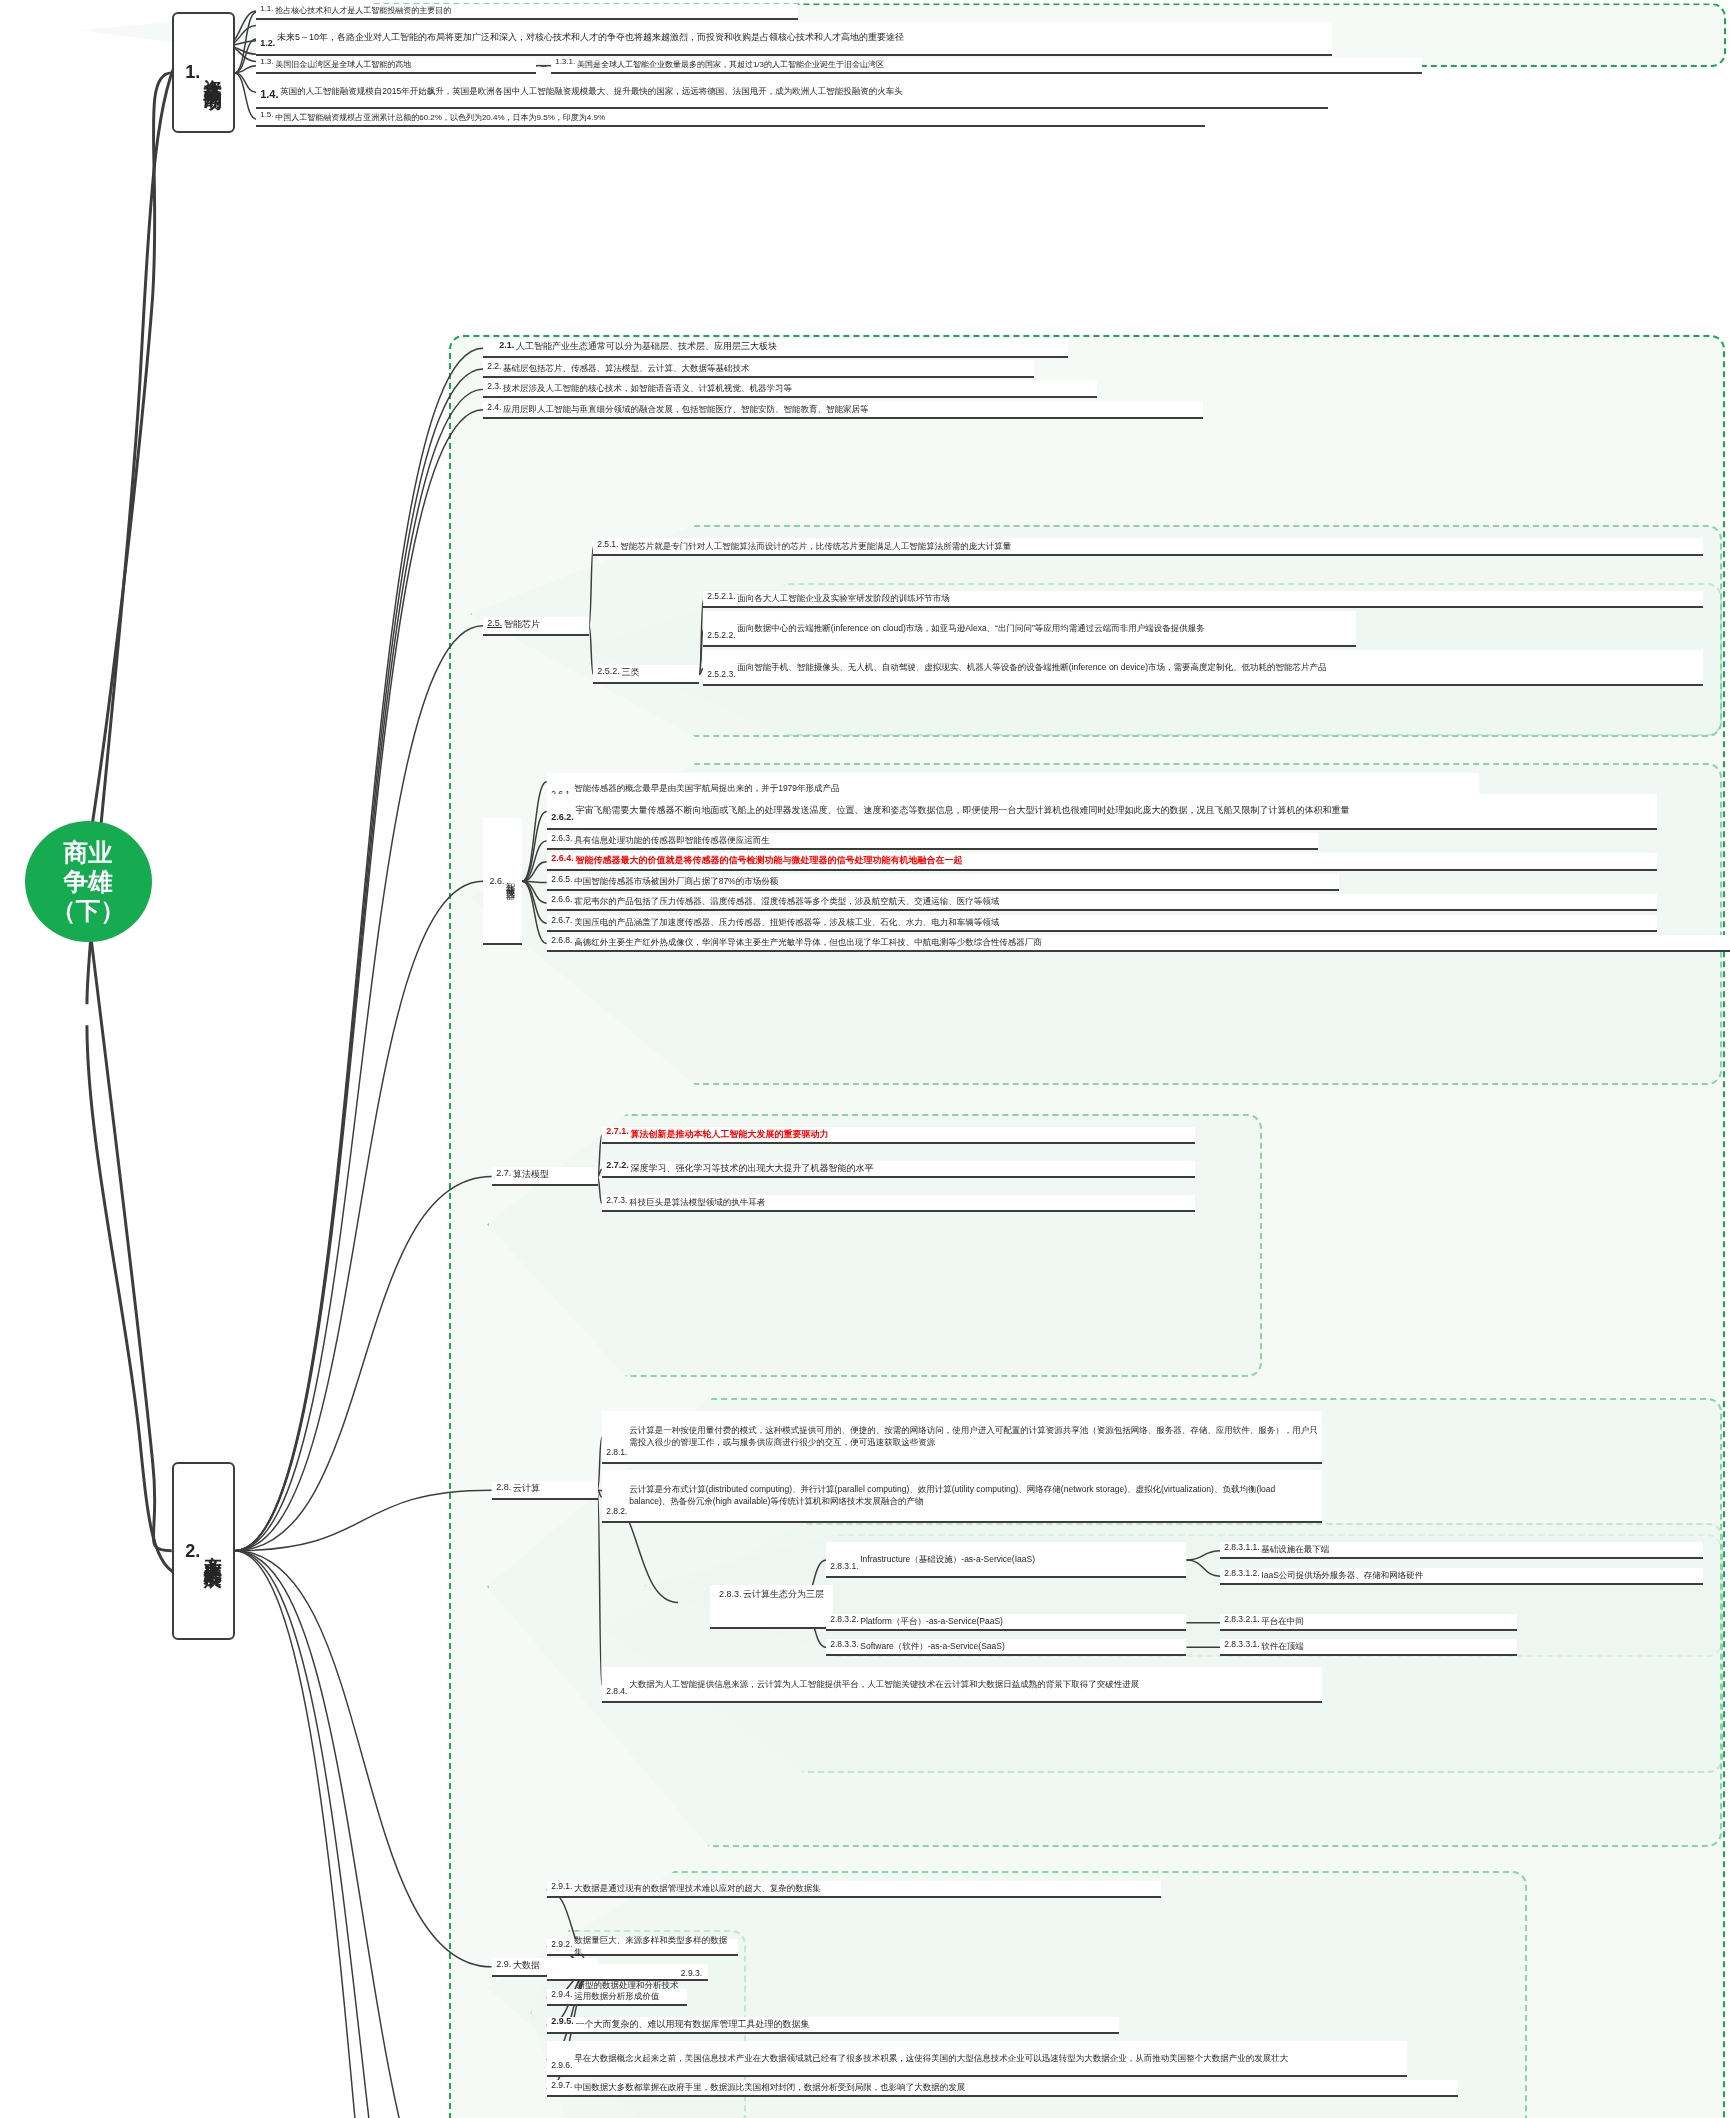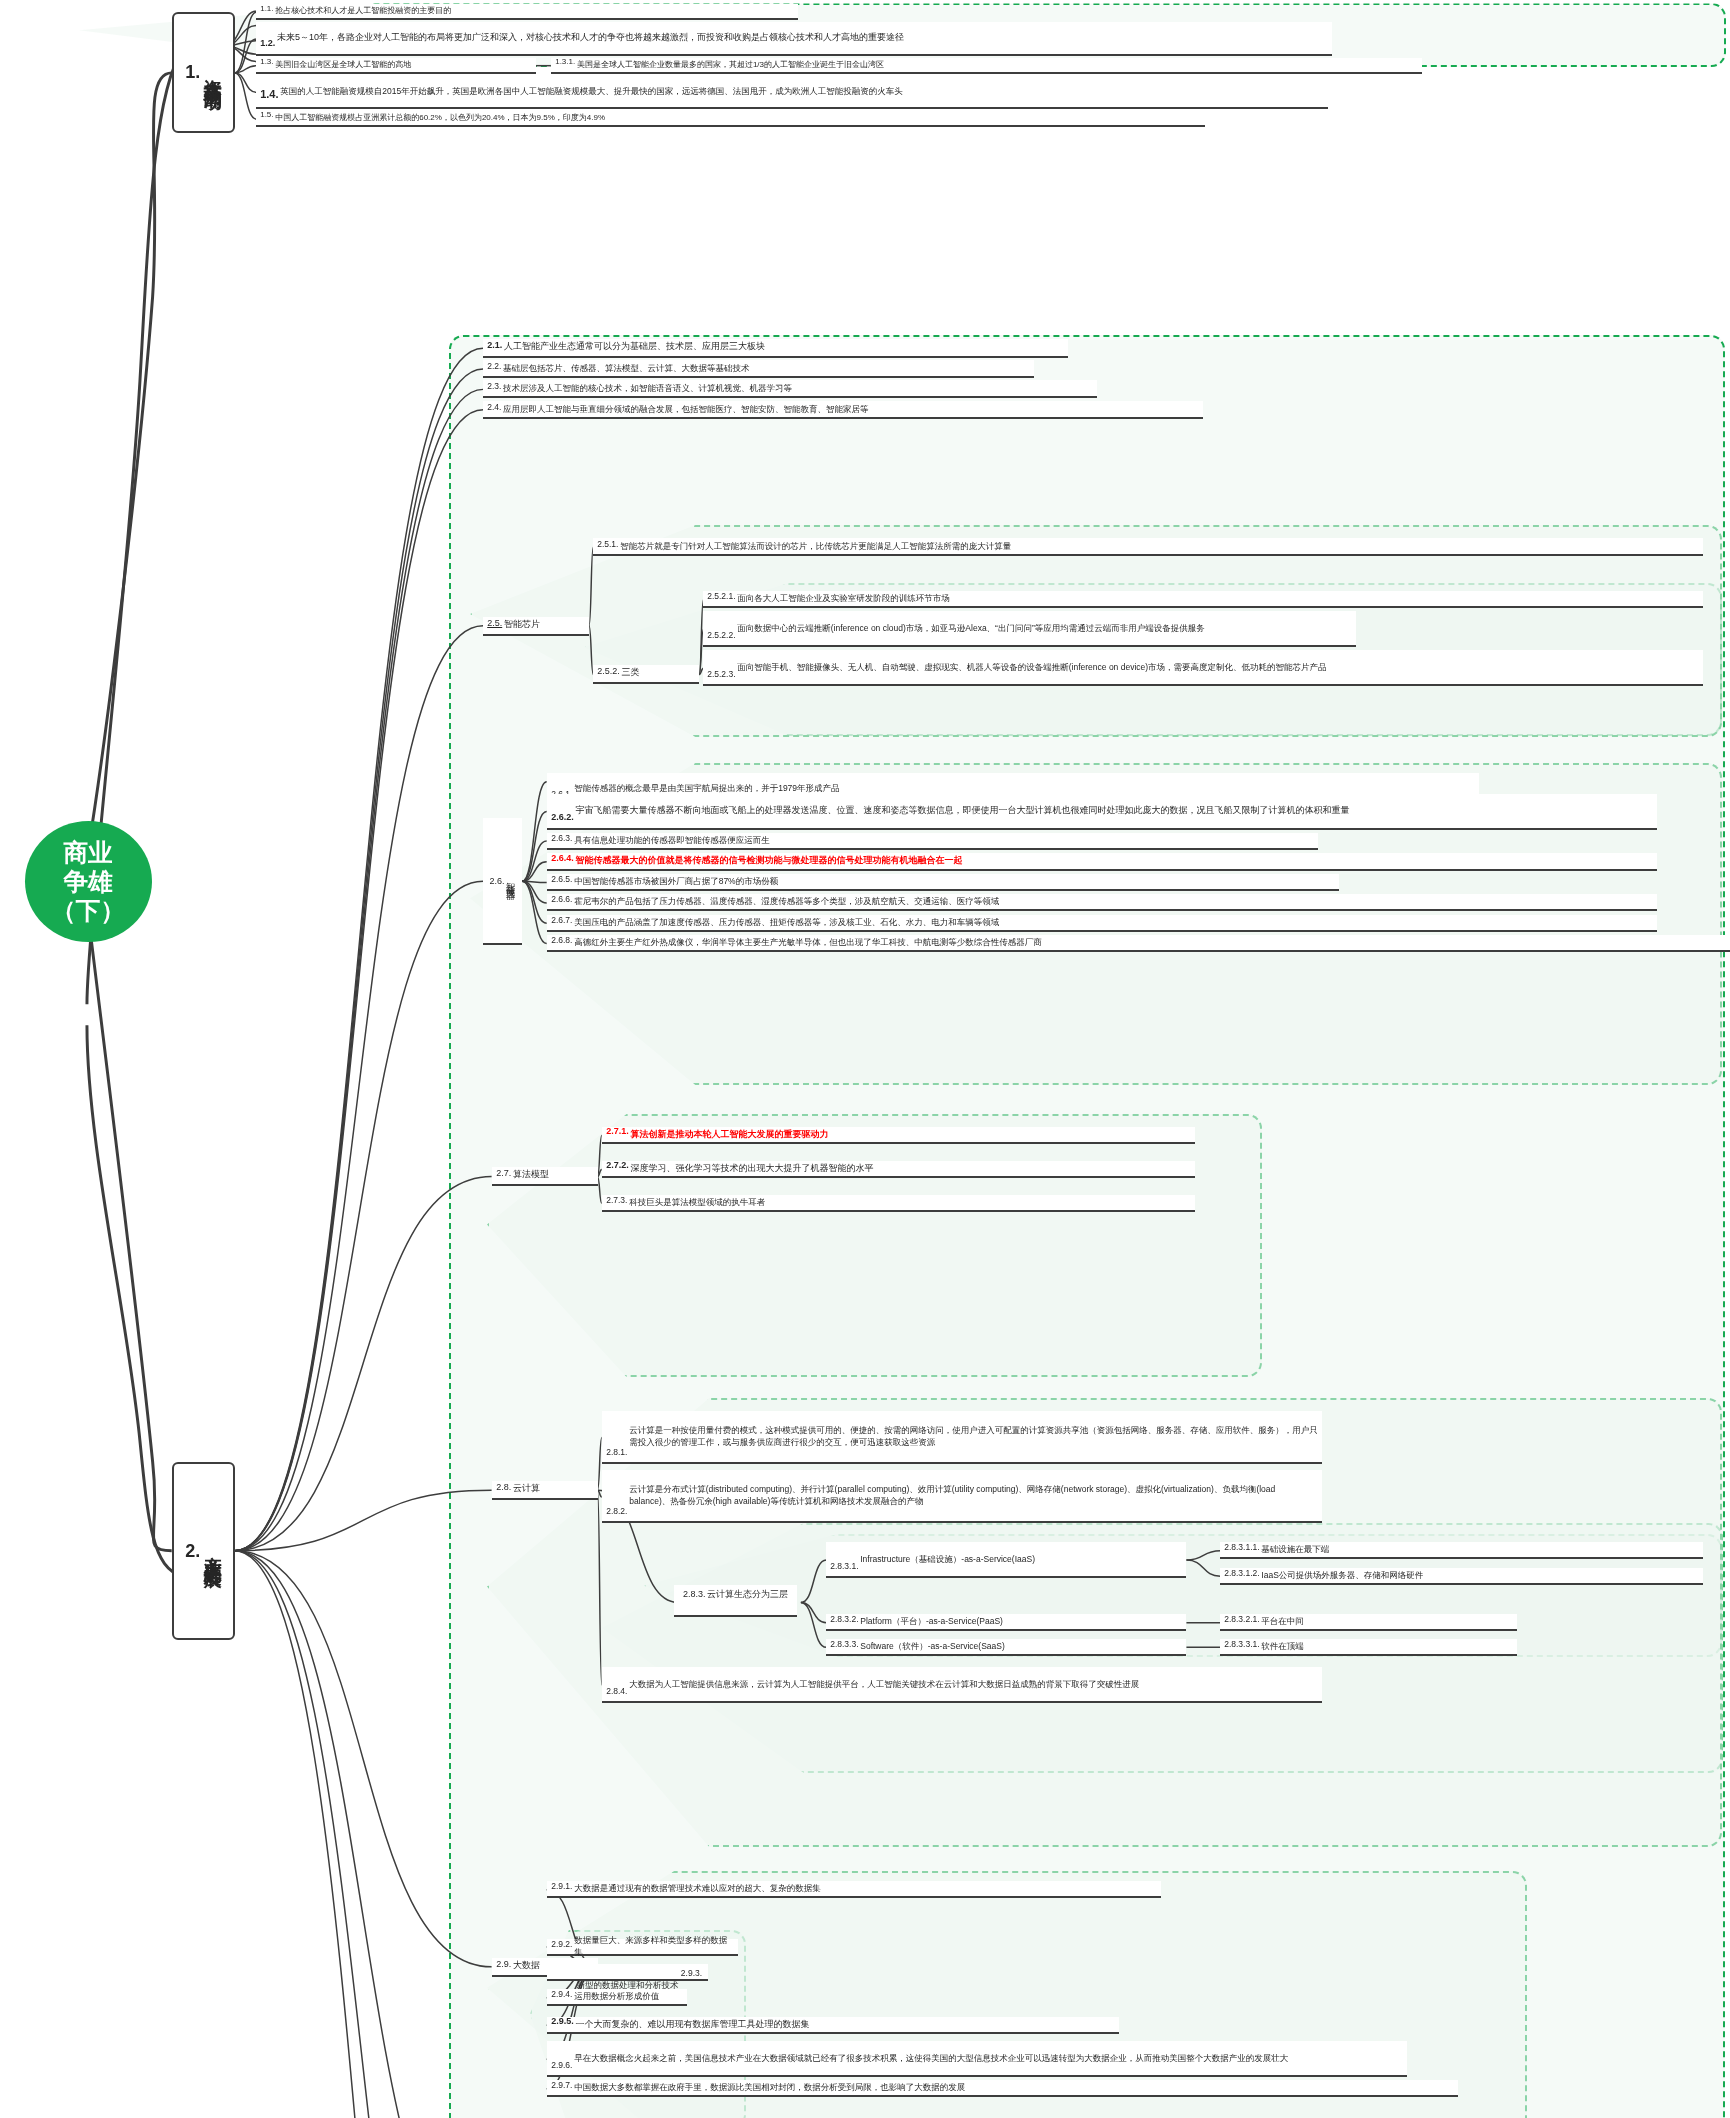--- a/index.html
+++ b/index.html
@@ -234,21 +234,21 @@
     </div>
     <div class="node" style="left:256px;top:111px;width:949px;height:16px;font-size:8px;">
       <span class="num" style="font-size: 8px;">1.5.</span>
       <span class="txt">中国人工智能融资规模占亚洲累计总额的60.2%，以色列为20.4%，日本为9.5%，印度为4.9%</span>
     </div>
     <div class="node" style="left:551px;top:58px;width:871px;height:16px;font-size:8px;">
       <span class="num" style="font-size: 8px;">1.3.1.</span>
       <span class="txt">美国是全球人工智能企业数量最多的国家，其超过1/3的人工智能企业诞生于旧金山湾区</span>
     </div>
     <div class="node" style="left:483px;top:339px;width:585px;height:18.6px;font-size:9px;">
-      <span class="num" style="font-size: 9px; font-weight: bold;">2.1.</span>
+      <span class="num" style="font-size: 9px; font-weight: bold; margin-left: 12px;">2.1.</span>
       <span class="txt bold">人工智能产业生态通常可以分为基础层、技术层、应用层三大板块</span>
     </div>
     <div class="node" style="left:483px;top:360px;width:551px;height:18px;font-size:8.5px;">
       <span class="num" style="font-size: 8.5px;">2.2.</span>
       <span class="txt">基础层包括芯片、传感器、算法模型、云计算、大数据等基础技术</span>
     </div>
     <div class="node" style="left:483px;top:380px;width:614px;height:18px;font-size:8.5px;">
       <span class="num" style="font-size: 8.5px;">2.3.</span>
       <span class="txt">技术层涉及人工智能的核心技术，如智能语音语义、计算机视觉、机器学习等</span>
     </div>
@@ -337,21 +337,21 @@
       <span class="txt">云计算</span>
     </div>
     <div class="node" style="left:602px;top:1411px;width:720px;height:53px;font-size:8.5px;">
       <span class="num" style="font-size: 8.5px;">2.8.1.</span>
       <span class="txt">云计算是一种按使用量付费的模式，这种模式提供可用的、便捷的、按需的网络访问，使用户进入可配置的计算资源共享池（资源包括网络、服务器、存储、应用软件、服务），用户只需投入很少的管理工作，或与服务供应商进行很少的交互，便可迅速获取这些资源</span>
     </div>
     <div class="node" style="left:602px;top:1470px;width:720px;height:53px;font-size:8.5px;">
       <span class="num" style="font-size: 8.5px;">2.8.2.</span>
       <span class="txt">云计算是分布式计算(distributed computing)、并行计算(parallel computing)、效用计算(utility computing)、网络存储(network storage)、虚拟化(virtualization)、负载均衡(load balance)、热备份冗余(high available)等传统计算机和网络技术发展融合的产物</span>
     </div>
-    <div class="node wrap2" style="left:674px;top:1585px;width:123px;height:32px;font-size:9px;"><span class="num" style="font-size: 9px;">2.8.3.</span><span class="txt">云计算生态分为三层</span></div>
+    <div class="node wrap2" style="left:710px;top:1585px;width:123px;height:44px;font-size:9px;"><span class="num" style="font-size: 9px;">2.8.3.</span><span class="txt">云计算生态分为三层</span></div>
     <div class="node" style="left:826px;top:1542px;width:360px;height:36px;font-size:8.5px;">
       <span class="num" style="font-size: 8.5px;">2.8.3.1.</span>
       <span class="txt">Infrastructure（基础设施）-as-a-Service(IaaS)</span>
     </div>
     <div class="node" style="left:1220px;top:1542px;width:483px;height:17px;font-size:8.5px;">
       <span class="num" style="font-size: 8.5px;">2.8.3.1.1.</span>
       <span class="txt">基础设施在最下端</span>
     </div>
     <div class="node" style="left:1220px;top:1568px;width:483px;height:17px;font-size:8.5px;">
       <span class="num" style="font-size: 8.5px;">2.8.3.1.2.</span>

